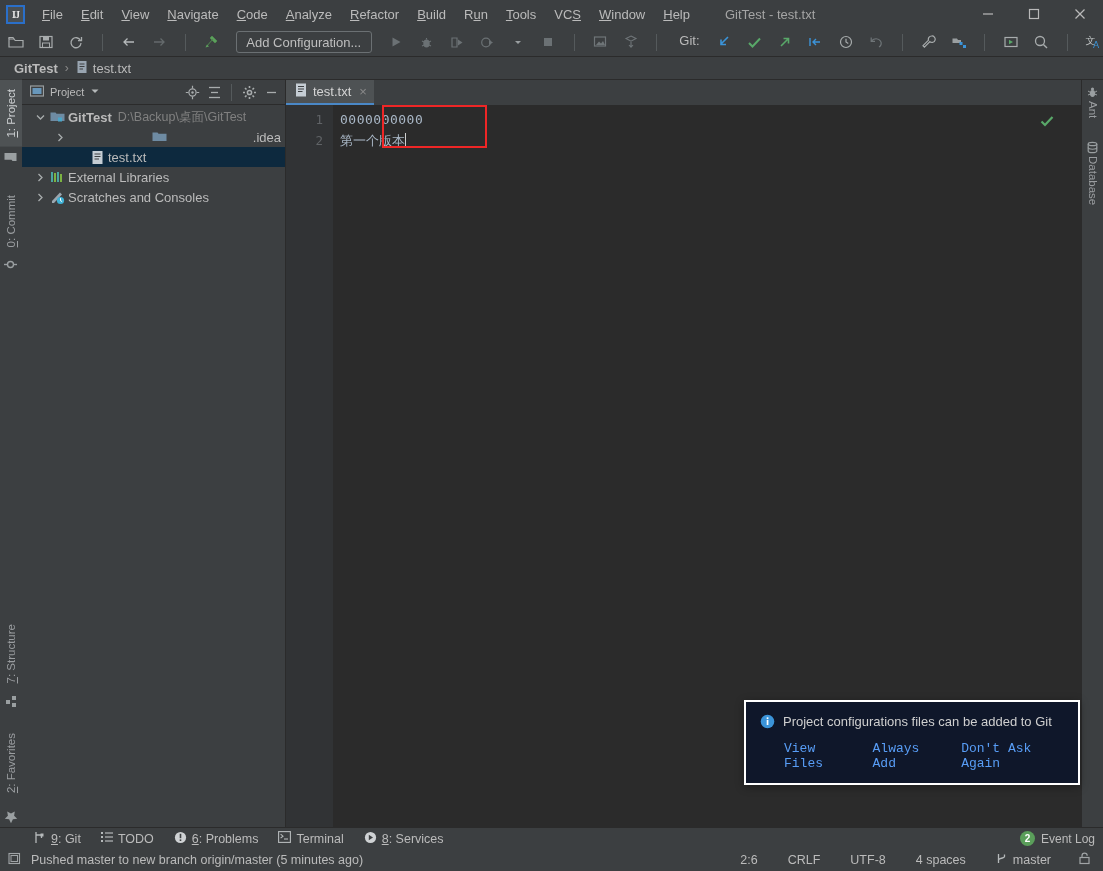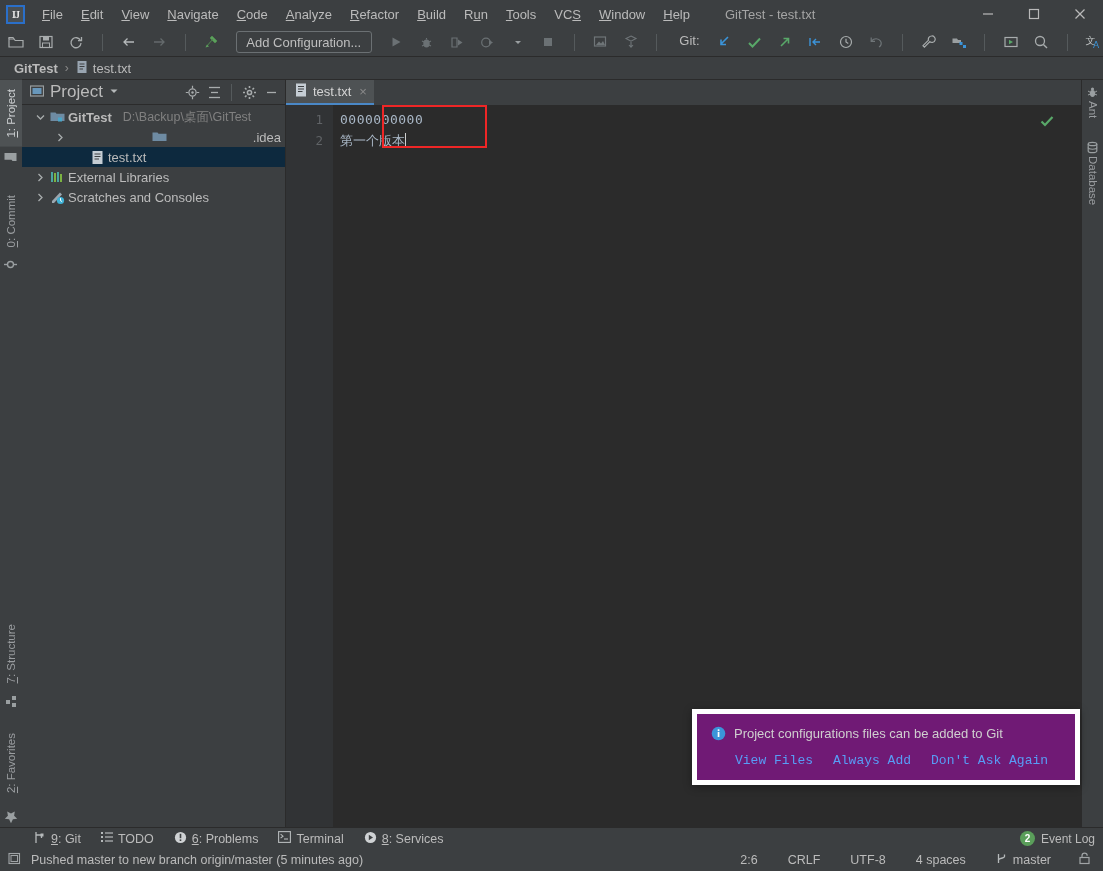--- a/index.html
+++ b/index.html
@@ -85,33 +85,33 @@
 
   
   .project-panel {
     width: 264px; flex: 0 0 264px; background: #3c3f41;
     display: flex; flex-direction: column; border-right: 1px solid #2b2b2b;
   }
   .pp-header {
     height: 25px; display: flex; align-items: center; padding-left: 8px;
     gap: 6px; border-bottom: 1px solid #2b2b2b; background: #3c3f41;
   }
-  .pp-title { font-size: 17px; color: #bbbbbb; }
+  .pp-title { font-size: 11px; color: #bbbbbb; }
   .pp-actions { margin-left: auto; display: flex; align-items: center; gap: 2px; padding-right: 4px; }
   .pp-act { width: 20px; height: 20px; display:flex; align-items:center; justify-content:center; border-radius:2px;}
   .pp-tree { flex: 1 1 auto; padding-top: 2px; overflow: hidden; background: #3c3f41; }
   .tree-row {
     height: 20px; display: flex; align-items: center; font-size: 13px;
     color: #bbbbbb; white-space: nowrap; padding-right: 4px;
   }
   .tree-row.selected { background: #0d293e; }
   .arrow { width: 16px; display: flex; align-items: center; justify-content: center; flex:0 0 16px;}
   .ticon { width: 18px; display:flex; align-items:center; justify-content:center; flex:0 0 18px; margin-right:2px;}
   .tlabel.bold { font-weight: bold; }
-  .tpath { color: #808080; margin-left: 11px; font-size: 12.5px; }
+  .tpath { color: #808080; margin-left: 6px; font-size: 12.5px; }
 
   
   .editor-area { flex: 1 1 auto; display: flex; flex-direction: column; min-width: 0; background: #2b2b2b; }
   .tabbar { height: 25px; flex: 0 0 25px; background: #3c3f41; display: flex; align-items: flex-end; }
   .etab {
     height: 25px; display: flex; align-items: center; gap: 6px; padding: 0 7px 0 9px;
     background: #4e5254; border-bottom: 2px solid #4a88c7; font-size: 13px; color: #d4d4d4;
   }
   .etab .close { color: #8a8a8a; font-size: 13px; margin-left: 2px; }
   .editor-main { flex: 1 1 auto; display: flex; position: relative; background: #2b2b2b; }
@@ -133,22 +133,22 @@
   }
   .redbox {
     position: absolute; left: 48px; top: 0px; width: 105px; height: 43px;
     border: 2px solid #ef2626; pointer-events: none; z-index: 5;
   }
   .ok-check { position: absolute; right: 12px; top: 8px; }
   .scroll-gutter { width: 14px; flex: 0 0 14px; background: #2b2b2b; }
 
   
   .notif {
-    position: absolute; right: 23px; bottom: 86px; width: 388px;
-    background: #701a75; border: 5px solid #ffffff; padding: 12px 14px 12px 14px;
+    position: absolute; right: 23px; bottom: 86px; width: 336px;
+    background: #0f172a; border: 2px solid #ffffff; padding: 12px 14px 12px 14px;
     box-shadow: 0 2px 8px rgba(0,0,0,0.35);
   }
   .notif-line1 { display: flex; align-items: flex-start; gap: 8px; font-size: 13px; color: #cfcfcf; }
   .notif-links { margin-top: 9px; margin-left: 24px; display: flex; gap: 20px; }
   .notif-links a { color: #589df6; font-size: 13px; text-decoration: none; cursor: pointer; font-family: Liberation Mono, monospace; }
 
   
   .bottombar {
     height: 22px; flex: 0 0 22px; background: #3c3f41; display: flex; align-items: center;
     border-top: 1px solid #2b2b2b; padding-left: 24px; gap: 0px; position: relative;

